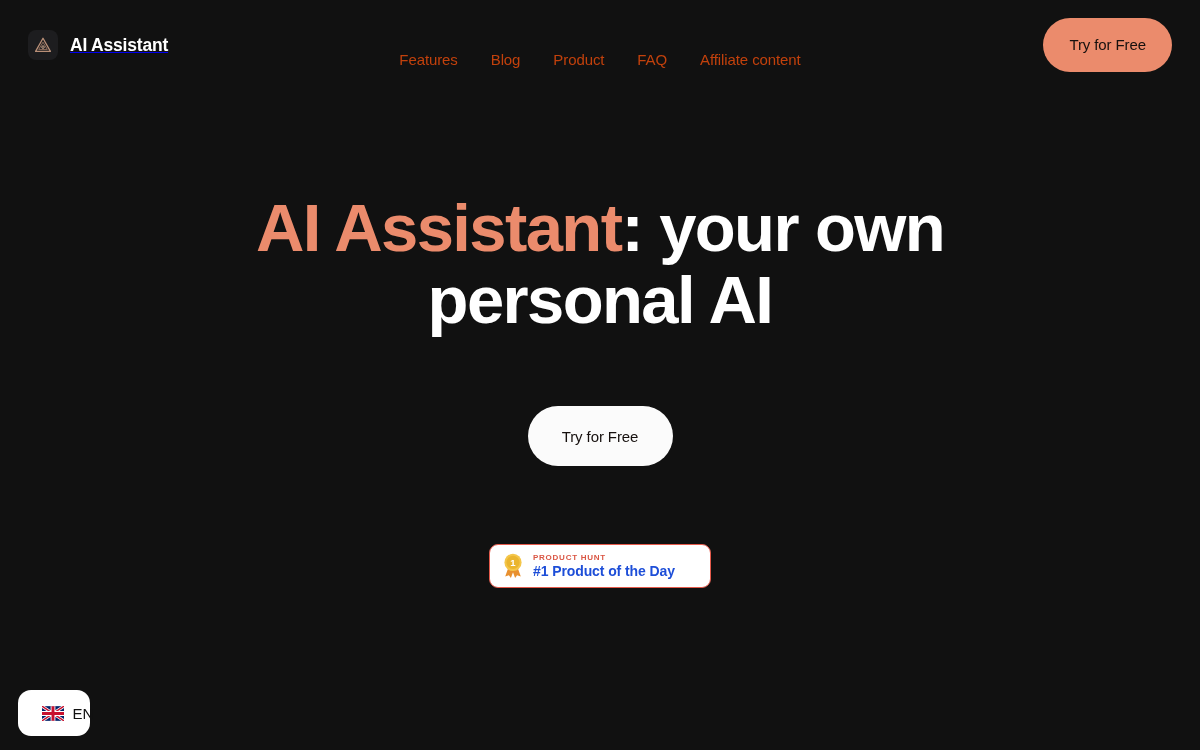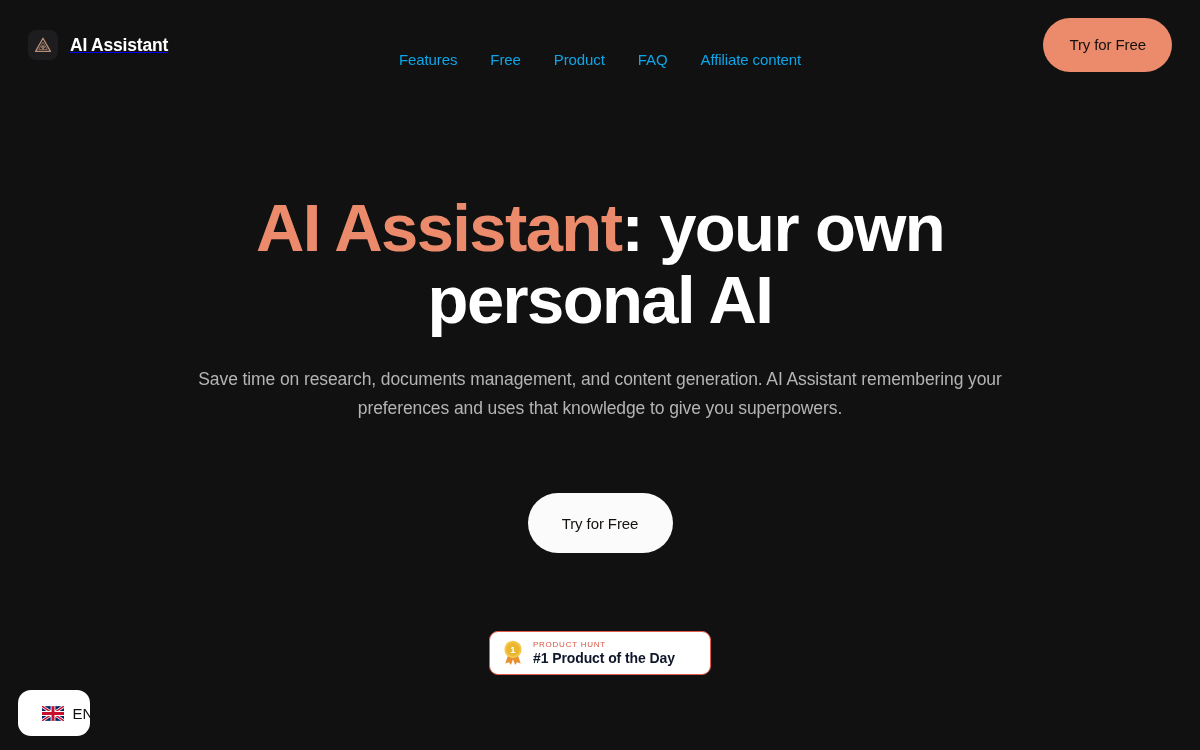--- a/index.html
+++ b/index.html
@@ -58,21 +58,21 @@
 
   .nav {
     flex:1;
     display:flex;
     align-items:center;
     justify-content:center;
     gap:33px;
   }
 
   .nav-link {
-    color:#0ea5e9;
+    color:#c2410c;
     font-size:15px;
     text-decoration:none;
     white-space:nowrap;
     letter-spacing:-0.1px;
     margin-top:28px;
   }
 
   .header-right {
     width:300px;
     flex:none;
@@ -158,28 +158,28 @@
     text-decoration:none;
   }
 
   .ph-medal { width:24px; height:26px; flex:none; }
 
   .ph-text { display:flex; flex-direction:column; justify-content:center; }
 
   .ph-kicker {
     color:#da5644;
     font-size:8px;
-    font-weight:normal;
+    font-weight:bold;
     letter-spacing:0.75px;
     text-transform:uppercase;
     line-height:11px;
   }
 
   .ph-title {
-    color:#0f172a;
+    color:#1d4ed8;
     font-size:14px;
     font-weight:bold;
     line-height:17px;
     letter-spacing:-0.1px;
     white-space:nowrap;
   }
 
   
   .lang-switch {
     position:absolute;
@@ -217,39 +217,38 @@
         <path d="M10 3.2 L17.4 16.4 L2.6 16.4 Z" fill="none" stroke="#b98f77" stroke-width="1.3" stroke-linejoin="round"></path>
         <path d="M10 7.2 L14.3 14.4 L5.7 14.4 Z" fill="none" stroke="#8d6d5c" stroke-width="1"></path>
         <circle cx="10" cy="12.1" r="1.25" fill="none" stroke="#cfa98f" stroke-width="1"></circle>
       </svg>
     </span>
     <span class="brand-name">AI Assistant</span>
   </a>
 
   <nav class="nav">
     <a class="nav-link" href="#">Features</a>
-    <a class="nav-link" href="#">Free</a>
+    <a class="nav-link" href="#">Blog</a>
     <a class="nav-link" href="#">Product</a>
     <a class="nav-link" href="#">FAQ</a>
     <a class="nav-link" href="#">Affiliate content</a>
   </nav>
 
   <div class="header-right">
     <button class="btn-coral">Try for Free</button>
   </div>
 
 </header>
 
 <main class="hero">
 
   <h1 class="headline">
     <span class="accent">AI Assistant</span><span>: your own personal AI</span>
   </h1>
 
-  <p class="subtitle">Save time on research, documents management, and content generation. AI Assistant remembering your preferences and uses that knowledge to give you superpowers.</p>
 
   <button class="btn-light">Try for Free</button>
 
   <a class="ph-badge" href="#">
     <span class="ph-medal">
       <svg width="24" height="26" viewBox="0 0 24 26" aria-hidden="true">
         <path d="M7.4 14.5 L4.2 23.6 L7.9 22.2 L9.9 25.1 L13.1 16.2 Z" fill="#e8902f"></path>
         <path d="M16.6 14.5 L19.8 23.6 L16.1 22.2 L14.1 25.1 L10.9 16.2 Z" fill="#e8902f"></path>
         <circle cx="12" cy="9.4" r="8.6" fill="#f4c64a"></circle>
         <circle cx="12" cy="9.4" r="6.6" fill="#eab52f"></circle>

